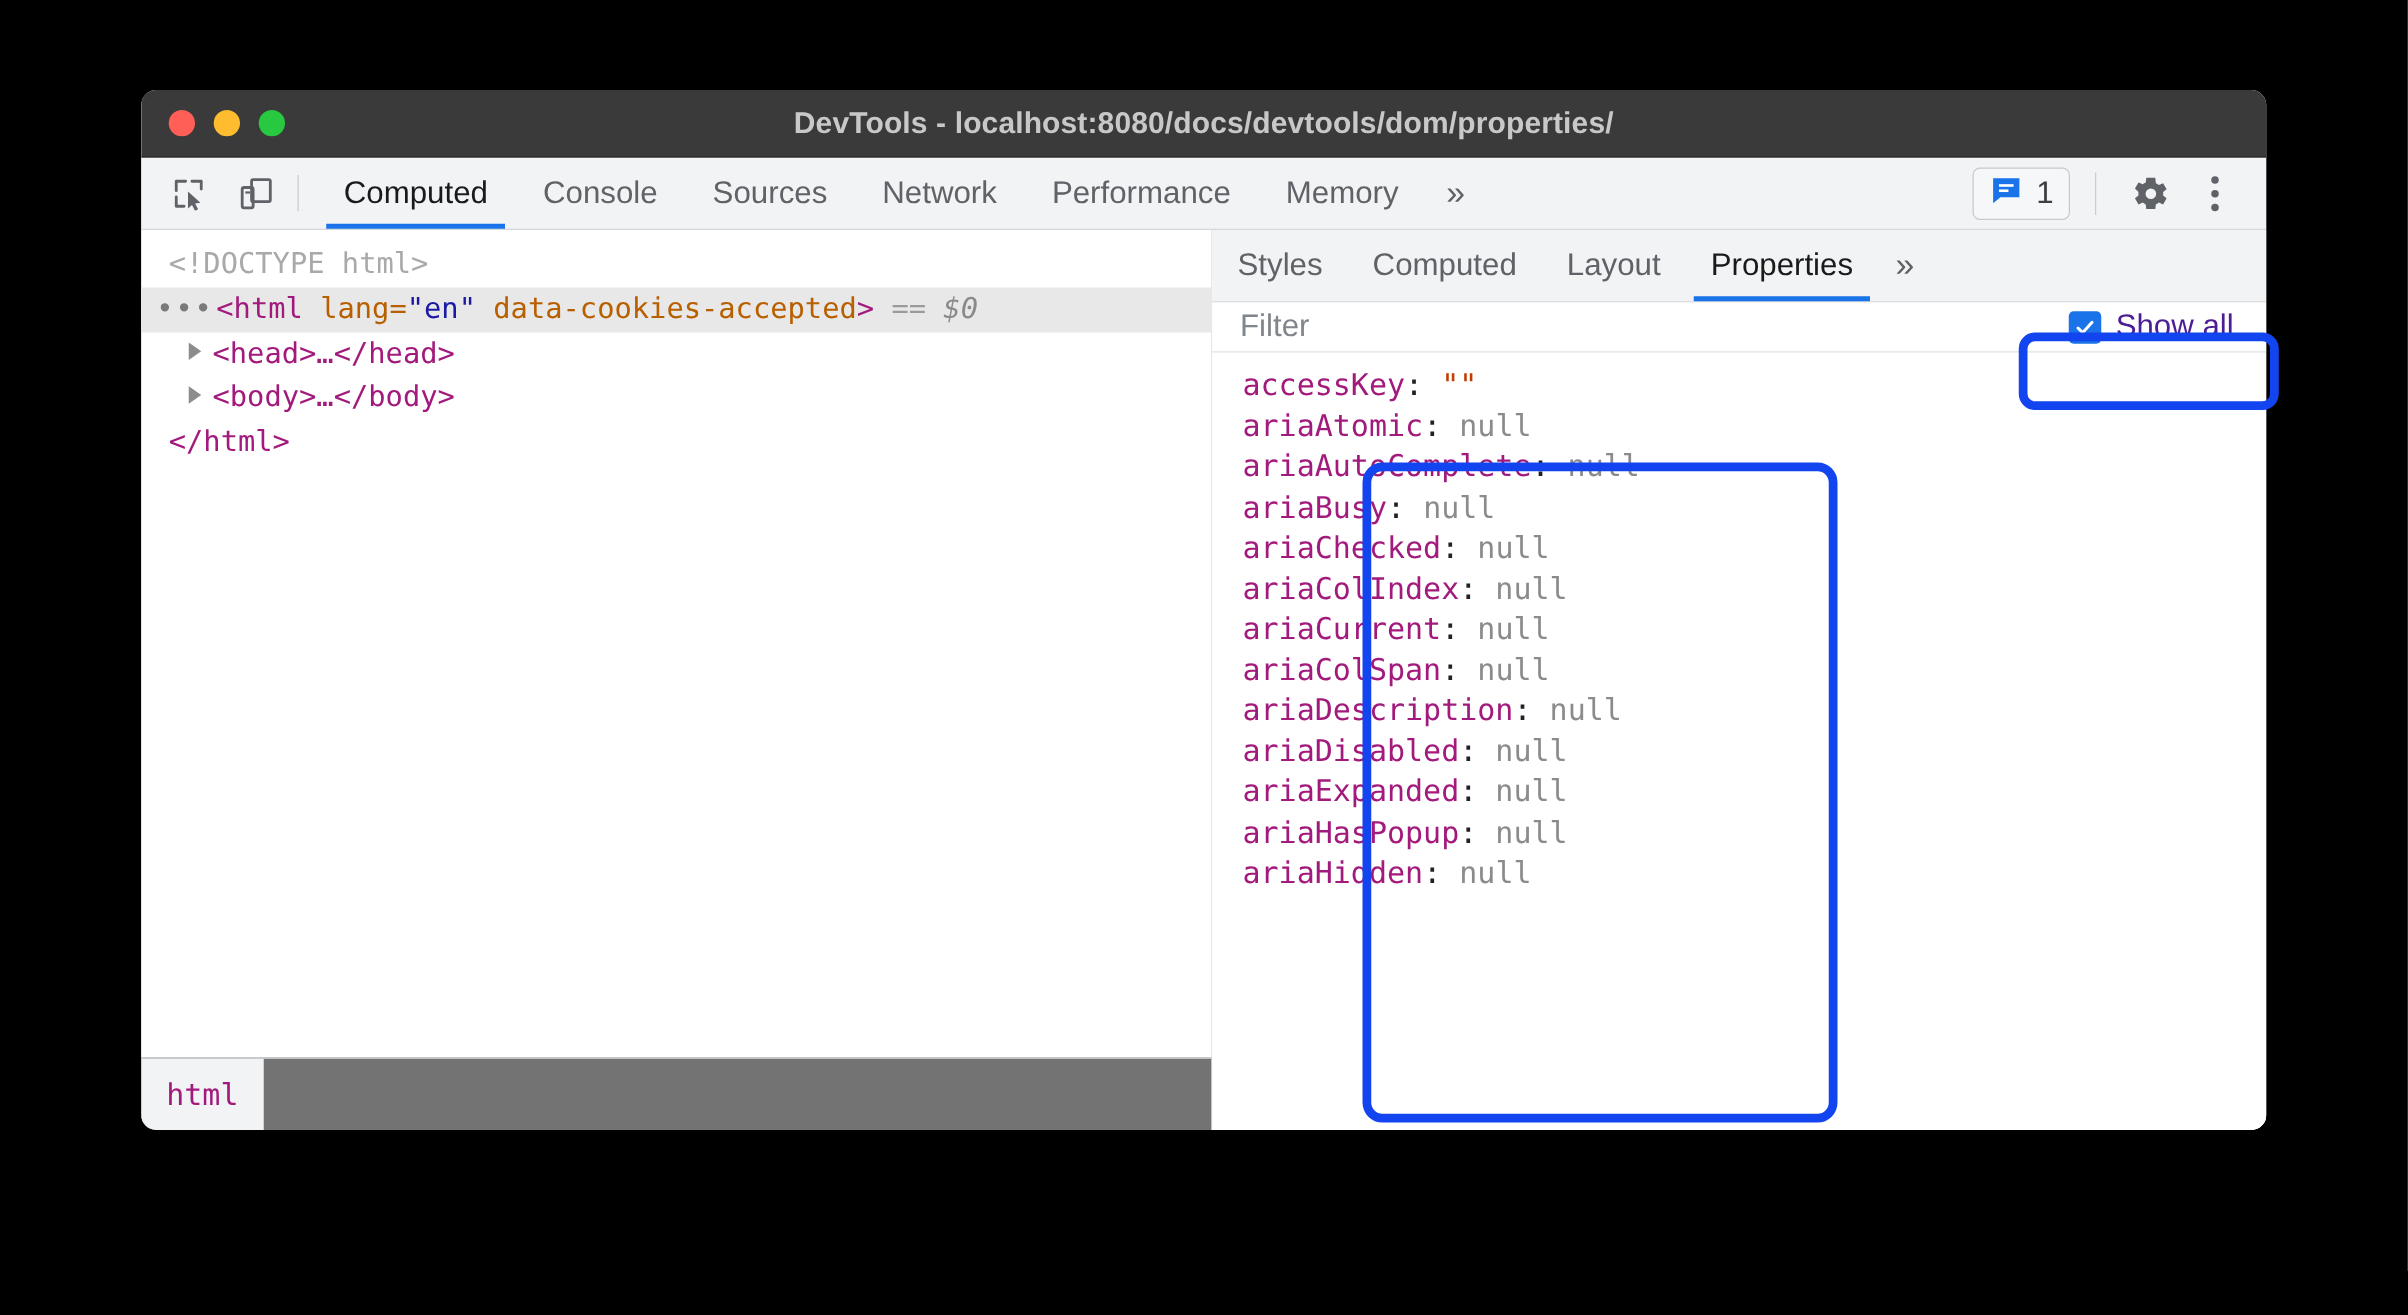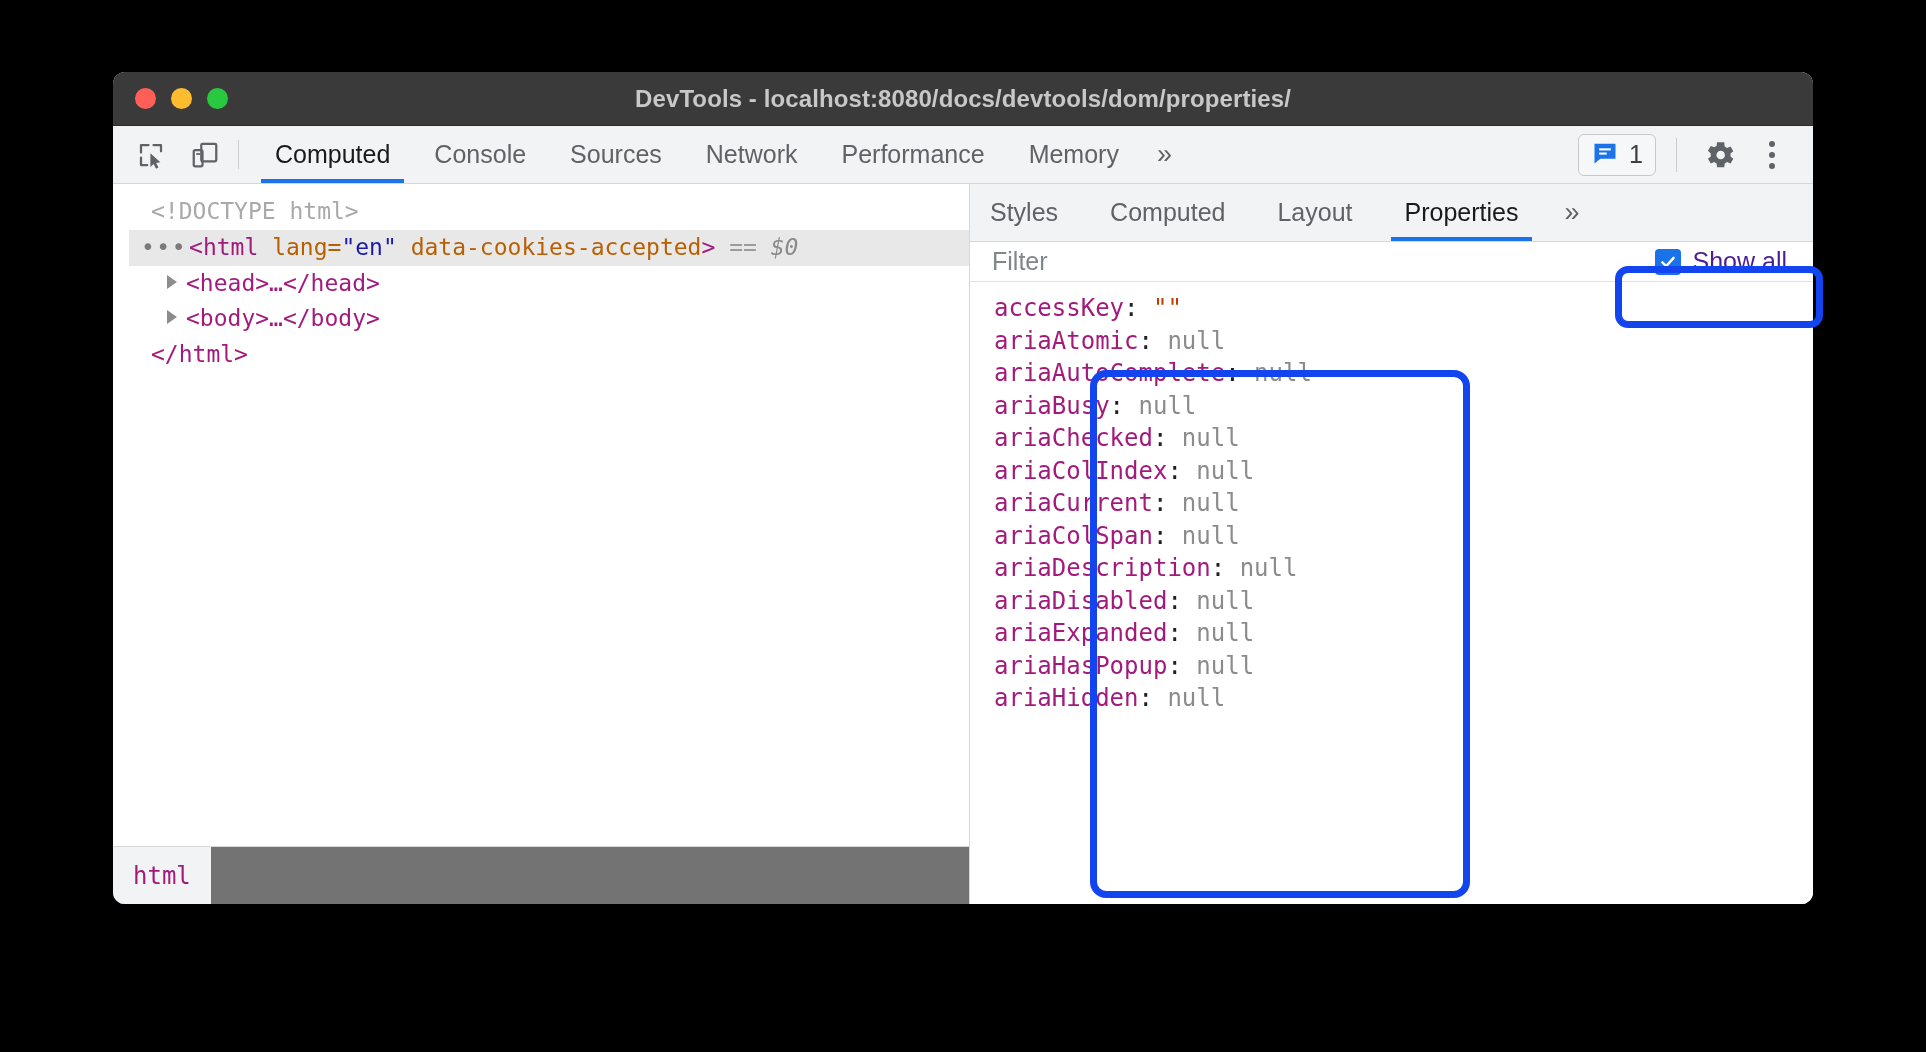--- a/index.html
+++ b/index.html
@@ -83,21 +83,21 @@
   .dom-pane { width: 857px; display: flex; flex-direction: column; border-right: 1px solid #d5d7da; min-width: 0; }
   .side-pane { flex: 1 1 auto; display: flex; flex-direction: column; min-width: 0; background: #fff; }
 
   
   .tree {
     flex: 1 1 auto; overflow: hidden; padding-top: 10px;
     font-family: "DejaVu Sans Mono", "Liberation Mono", monospace;
     font-size: 23px; line-height: 1.47;
     background: #ffffff;
   }
-  .tree-row { padding: 1px 0 1px 0; white-space: nowrap; position: relative; margin-left: 16px; }
+  .tree-row { padding: 1px 0 1px 0; white-space: nowrap; position: relative; }
   .tree-row.selected { background: #e8e8e8; }
   .ind0 { padding-left: 22px; }
   .ind1 { padding-left: 38px; }
   .doctype { color: #a9a9a9; }
   .tag { color: #a31a7d; }
   .attr-name { color: #b86000; }
   .attr-eq { color: #b86000; }
   .attr-val { color: #1a1aa6; }
   .eq-marker { color: #9b9b9b; }
   .dollar { color: #8a8a8a; font-style: italic; }
@@ -117,21 +117,21 @@
   }
   .crumb {
     display: flex; align-items: center; padding: 0 20px;
     font-family: "DejaVu Sans Mono", "Liberation Mono", monospace;
     font-size: 24px; color: #a31a7d; background: #f1f3f4;
   }
 
   
   .side-tabs {
     height: 58px; background: #f1f3f4; border-bottom: 1px solid #d5d7da;
-    display: flex; align-items: stretch; flex: 0 0 auto; gap: 12px;
+    display: flex; align-items: stretch; flex: 0 0 auto;
   }
   .stab { display: flex; align-items: center; padding: 0 20px; font-size: 25px; color: #5f6368; position: relative; white-space: nowrap; }
   .stab.active { color: #1a1a1a; }
   .stab.active::after { content:""; position:absolute; left:6px; right:6px; bottom:0; height:4px; background:#1a73e8; }
   .stab.more { font-size: 27px; padding: 0 14px; }
 
   
   .filter-row {
     height: 40px; border-bottom: 1px solid #e0e2e5; background: #fff;
     display: flex; align-items: center; flex: 0 0 auto; position: relative;

